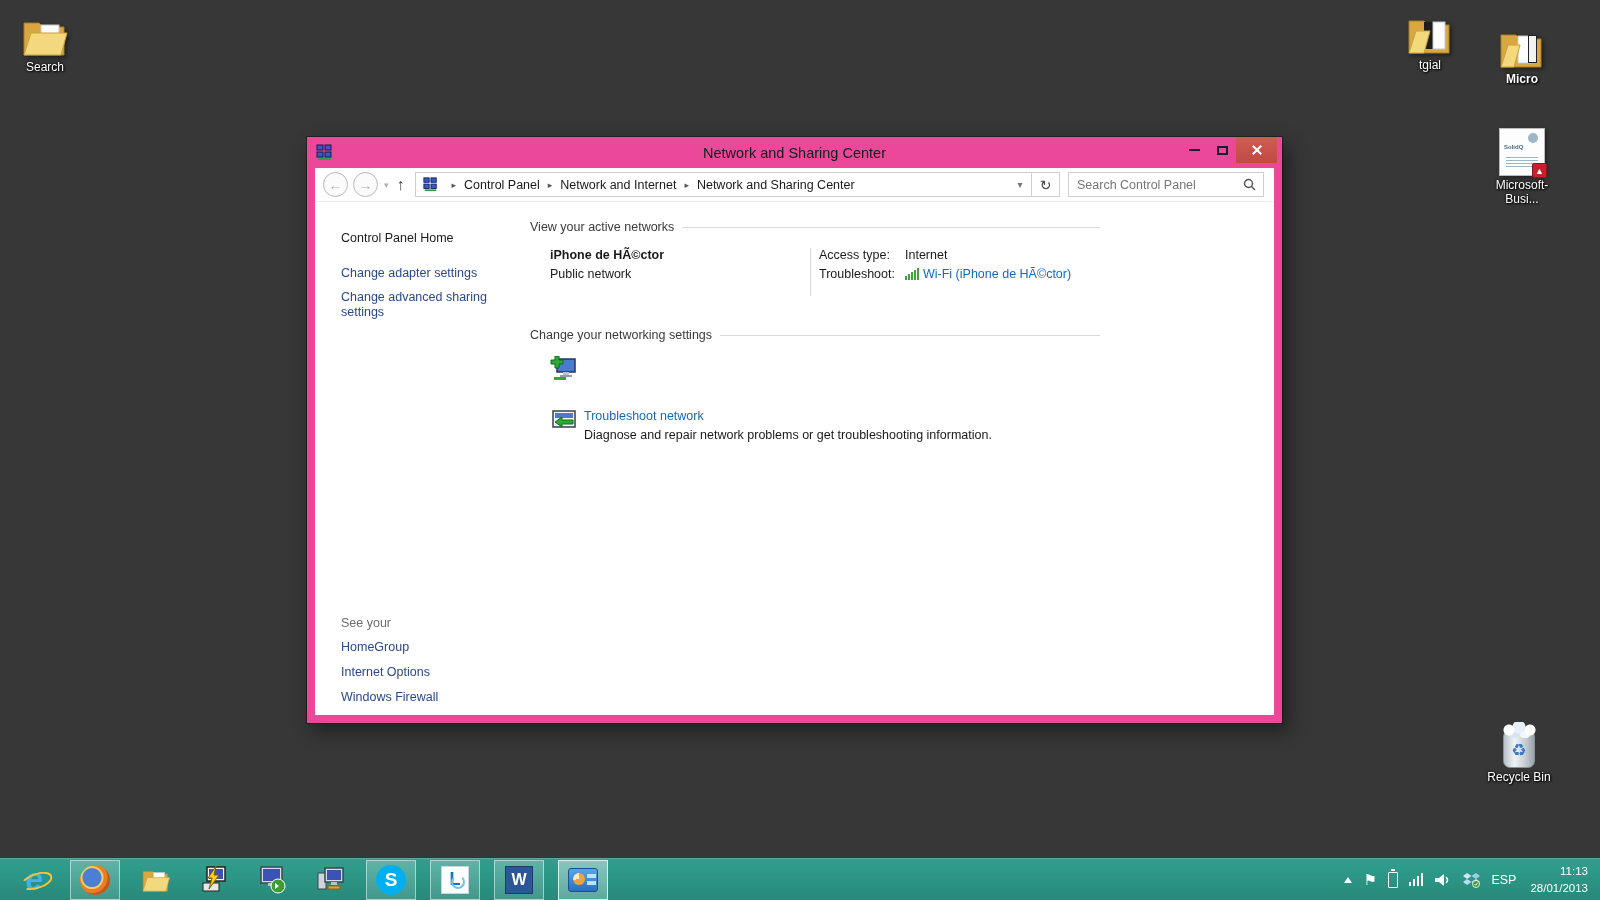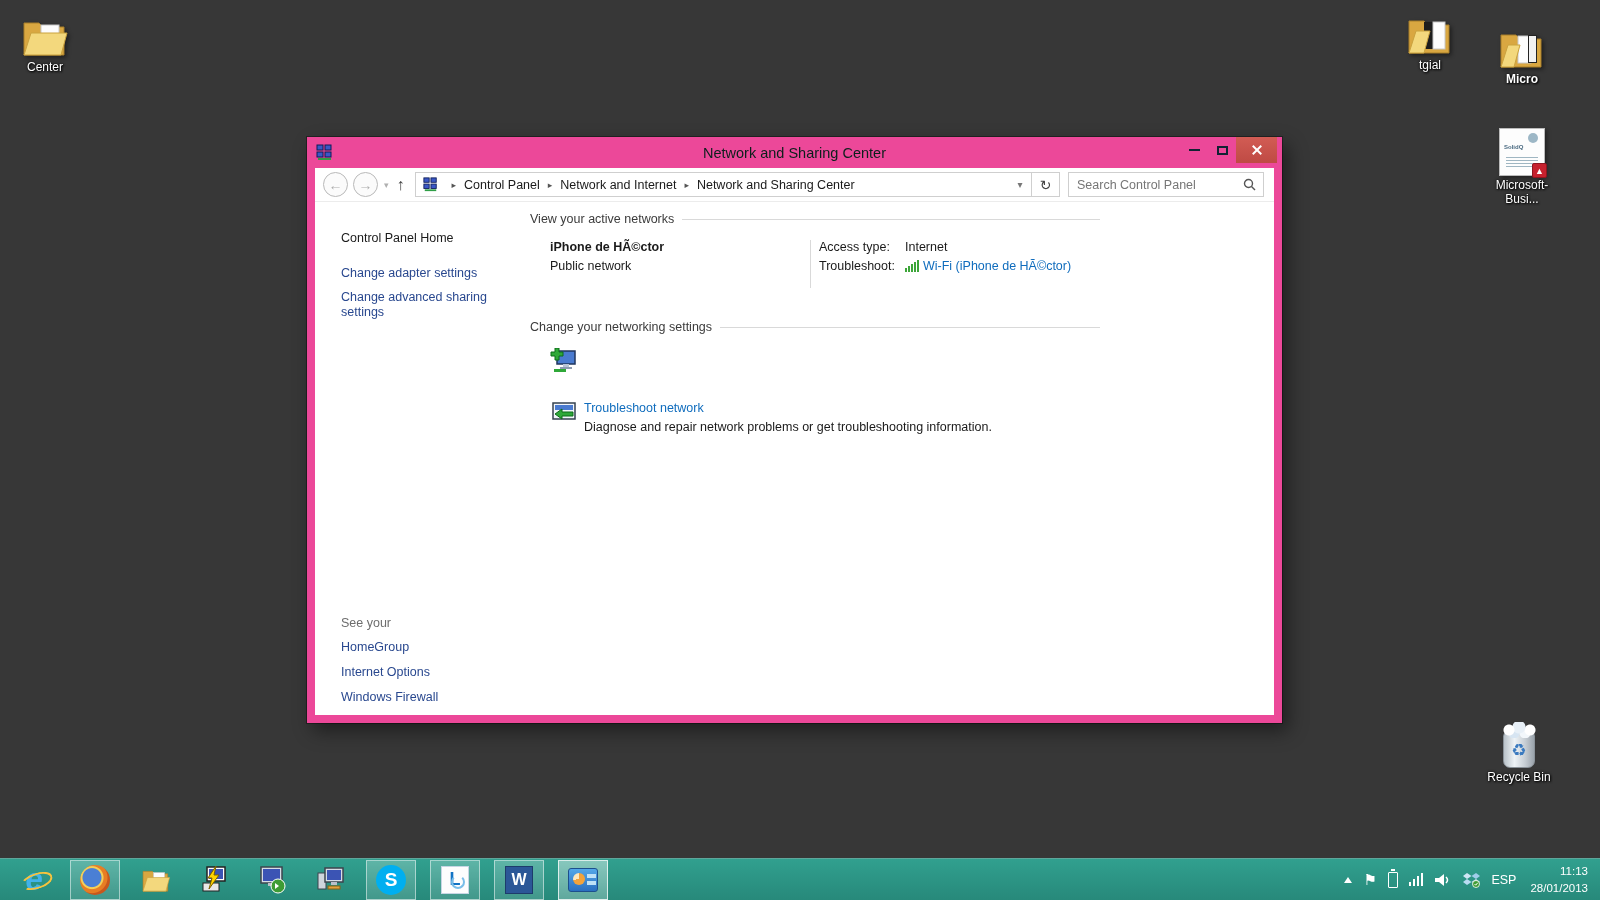--- a/index.html
+++ b/index.html
@@ -77,21 +77,21 @@
   .main { position:absolute; top:35px; left:0; right:0; bottom:0; }
   .navpane { position:absolute; left:0; top:0; bottom:0; width:213px; padding:28px 0 0 26px; }
   .navpane .home { font-size:12.5px; color:#1a1a1a; margin-bottom:21px; }
   .navlink { font-size:12.5px; color:#29488f; margin-bottom:9px; width:150px; line-height:1.2; }
   .seealso { position:absolute; left:26px; top:413px; }
   .seealso .cap { font-size:12.5px; color:#6d6d6d; margin-bottom:10px; }
   .seealso .navlink { margin-bottom:10px; }
 
   .content { position:absolute; left:215px; top:0; width:570px; }
   .content h1 { font-size:19px; font-weight:normal; color:#2566af; margin-top:10px; }
-  .secrow { display:flex; align-items:center; margin-top:9px; }
+  .secrow { display:flex; align-items:center; margin-top:17px; }
   .secrow .seclbl { font-size:12.5px; color:#3b3b3b; white-space:nowrap; }
   .secrow .line { flex:1; border-top:1px solid #d9d9d9; margin-left:8px; }
 
   .netrow { display:flex; margin-top:14px; }
   .netleft { width:280px; padding-left:20px; }
   .netname { font-size:12.5px; font-weight:bold; color:#1a1a1a; }
   .netprofile { font-size:12.5px; color:#1a1a1a; margin-top:5px; }
   .netdivider { border-left:1px solid #d9d9d9; height:48px; }
   .netright { padding-left:8px; }
   .inforow { display:flex; align-items:center; font-size:12.5px; margin-bottom:5px; }
@@ -155,21 +155,21 @@
 <body>
 
 <div class="dicon" style="left:8px; top:8px;">
   <div class="art">
     <svg class="foldersvg" width="48" height="42" viewBox="0 0 48 42">
       <path d="M3 7 h15 l4 4 h21 v28 H3 z" fill="#d9a741" stroke="#a87f2a" stroke-width="1"></path>
       <rect x="20" y="9" width="18" height="26" fill="#fdfdfd" stroke="#c8c8c8"></rect>
       <path d="M3 39 L10 17 h36 L40 39 z" fill="#f3d87d" stroke="#caa23f" stroke-width="1"></path>
     </svg>
   </div>
-  <div class="lbl">Center</div>
+  <div class="lbl">Search</div>
 </div>
 
 <div class="dicon" style="left:1393px; top:6px;">
   <div class="art">
     <svg class="foldersvg" width="48" height="42" viewBox="0 0 48 42">
       <path d="M3 7 h15 l4 4 h21 v28 H3 z" fill="#d9a741" stroke="#a87f2a" stroke-width="1"></path>
       <rect x="18" y="8" width="10" height="27" fill="#1d1d1d"></rect>
       <rect x="27" y="8" width="12" height="27" fill="#fdfdfd" stroke="#c8c8c8"></rect>
       <path d="M3 39 L10 17 h14 L18 39 z" fill="#f3d87d" stroke="#caa23f" stroke-width="1"></path>
     </svg>

